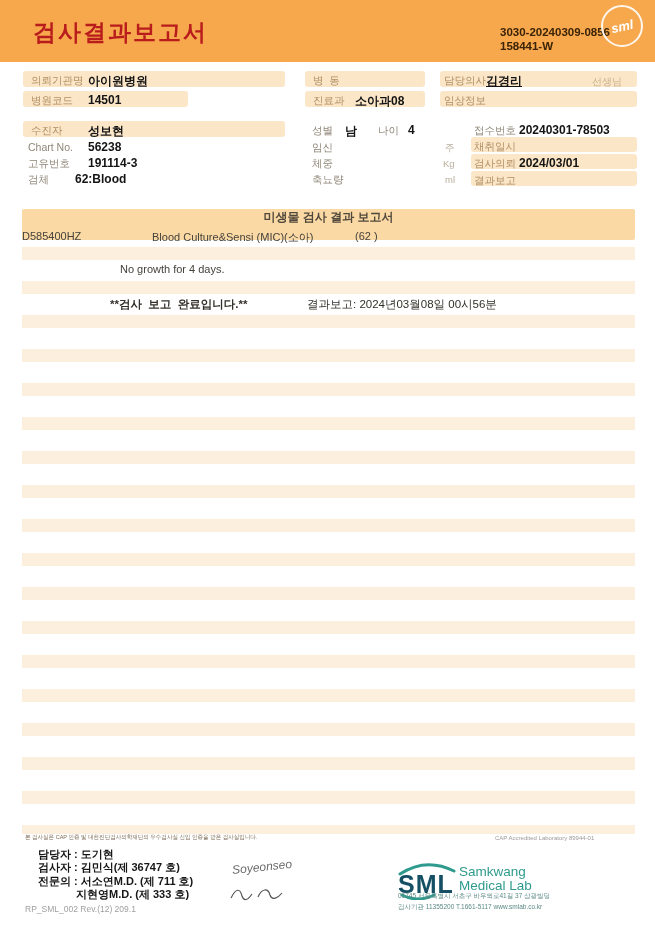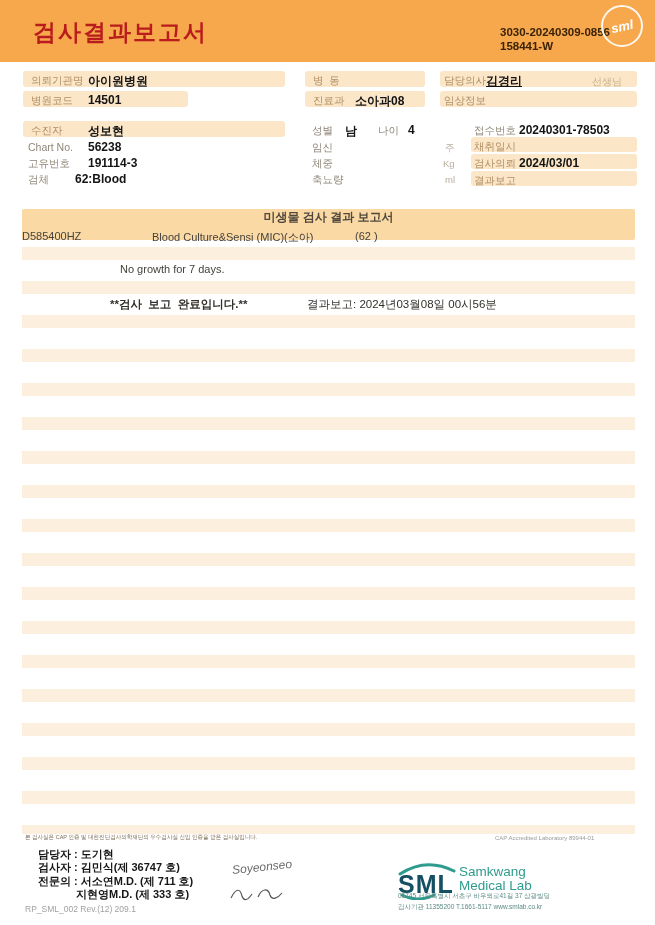--- a/index.html
+++ b/index.html
@@ -126,21 +126,21 @@
   <div class="abs lbl" style="left:474px;top:174px;">결과보고</div>
   <div class="abs val" style="left:519px;top:173px;"></div>
 
   <div class="abs section-band">미생물 검사 결과 보고서</div>
   <div class="abs result-txt" style="left:22px;top:230px;">D585400HZ</div>
   <div class="abs result-txt" style="left:142px;top:230px;margin-left:10px;">Blood Culture&amp;Sensi (MIC)(소아)</div>
   <div class="abs result-txt" style="left:355px;top:230px;">(62 )</div>
 
   <div class="abs stripes"></div>
 
-  <div class="abs result-txt" style="left:120px;top:263px;font-size:11px;">No growth for 7 days.</div>
+  <div class="abs result-txt" style="left:120px;top:263px;font-size:11px;">No growth for 4 days.</div>
   <div class="abs completion" style="left:110px;top:297px;">**검사  보고  완료입니다.**</div>
   <div class="abs reportedat" style="left:307px;top:297px;">결과보고: 2024년03월08일 00시56분</div>
 
   <div class="abs tiny-kr">본 검사실은 CAP 인증 및 대한진단검사의학재단의 우수검사실 신임 인증을 받은 검사실입니다.</div>
   <div class="abs cap-en">CAP Accredited Laboratory 89944-01</div>
 
   <div class="abs manager">담당자 : 도기현</div>
   <div class="abs staff" style="left:38px;top:860px;">검사자 : 김민식(제 36747 호)</div>
   <div class="abs staff" style="left:38px;top:874px;">전문의 : 서소연M.D. (제 711 호)</div>
   <div class="abs staff" style="left:76px;top:887px;">지현영M.D. (제 333 호)</div>

